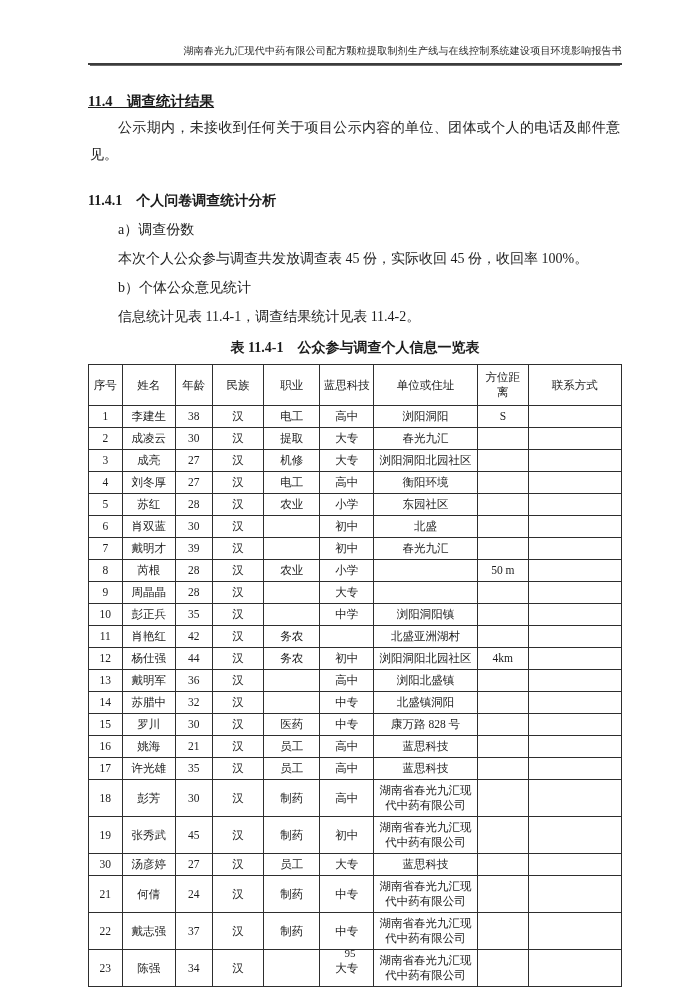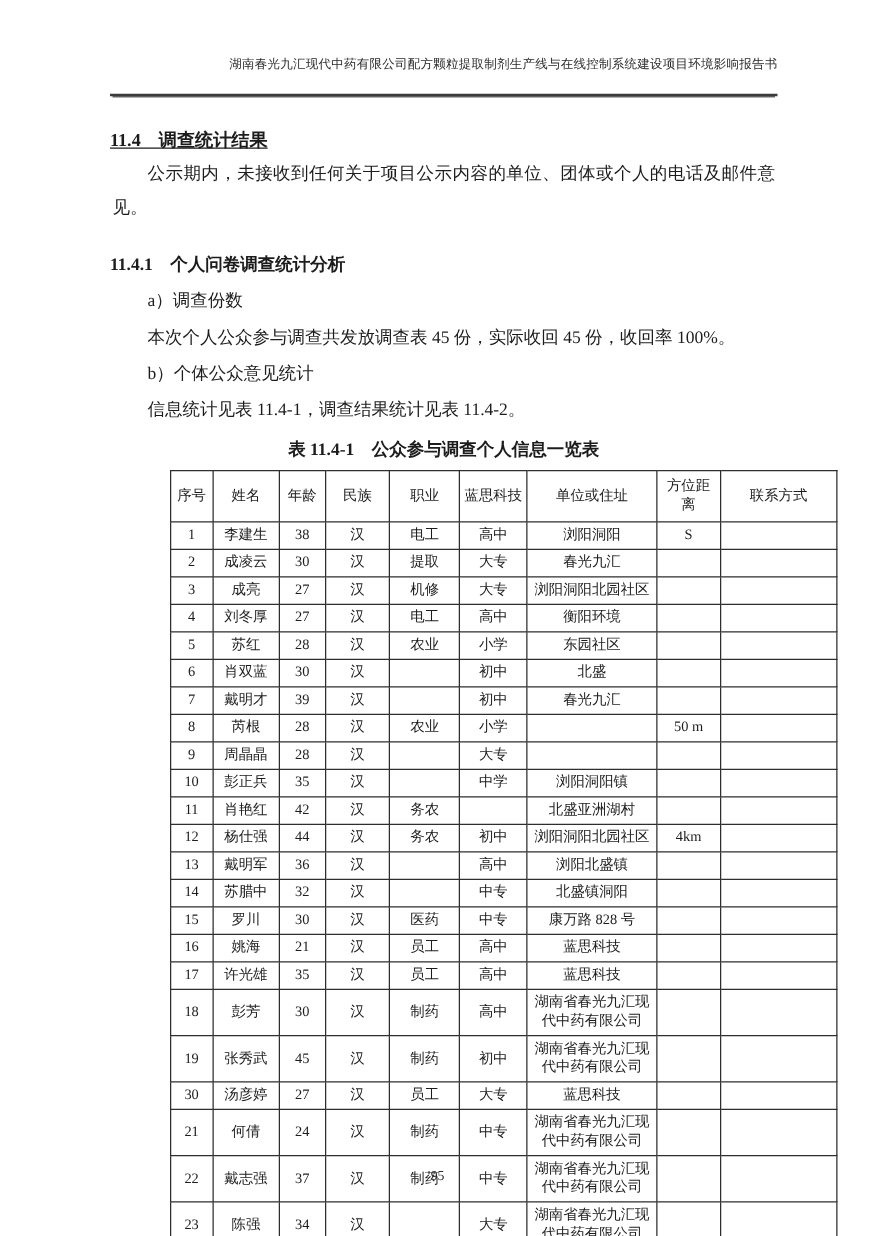--- a/index.html
+++ b/index.html
@@ -10,21 +10,21 @@
     font-family:"Liberation Serif","DejaVu Serif",serif;
     overflow:hidden;
   }
   .page { padding:44px 78px 0 88px; box-sizing:border-box; width:700px; height:989px; position:relative; }
 
   .doc-header {
     text-align:right;
     font-size:10px;
     letter-spacing:0.2px;
     color:#2a2a2a;
-    padding-bottom:17px;
+    padding-bottom:5px;
     border-bottom:2px solid #3c3c3c;
     box-shadow:0 3px 0 -2px #6a6a6a;
     white-space:nowrap;
   }
 
   .h1 {
     font-weight:bold;
     font-size:14.5px;
     margin:25px 0 2px 0;
     line-height:22px;
@@ -56,36 +56,35 @@
   }
 
   table.info {
     width:100%;
     border-collapse:collapse;
     table-layout:fixed;
     font-size:11.5px;
     text-align:center;
     color:#1c1c1c;
     border:1.5px solid #2e2e2e;
-    margin-left:48px;
   }
   table.info th, table.info td {
     border:1px solid #2e2e2e;
     font-weight:normal;
     padding:3px 2px;
     line-height:15px;
     overflow:hidden;
     word-break:break-all;
   }
   table.info thead th { padding:5px 2px; }
 
   .page-number {
     position:absolute;
     left:0; right:0;
-    bottom:42px;
+    bottom:30px;
     text-align:center;
     font-size:11px;
     color:#2a2a2a;
   }
 </style>
 </head>
 <body>
 
 <div class="page">
 

